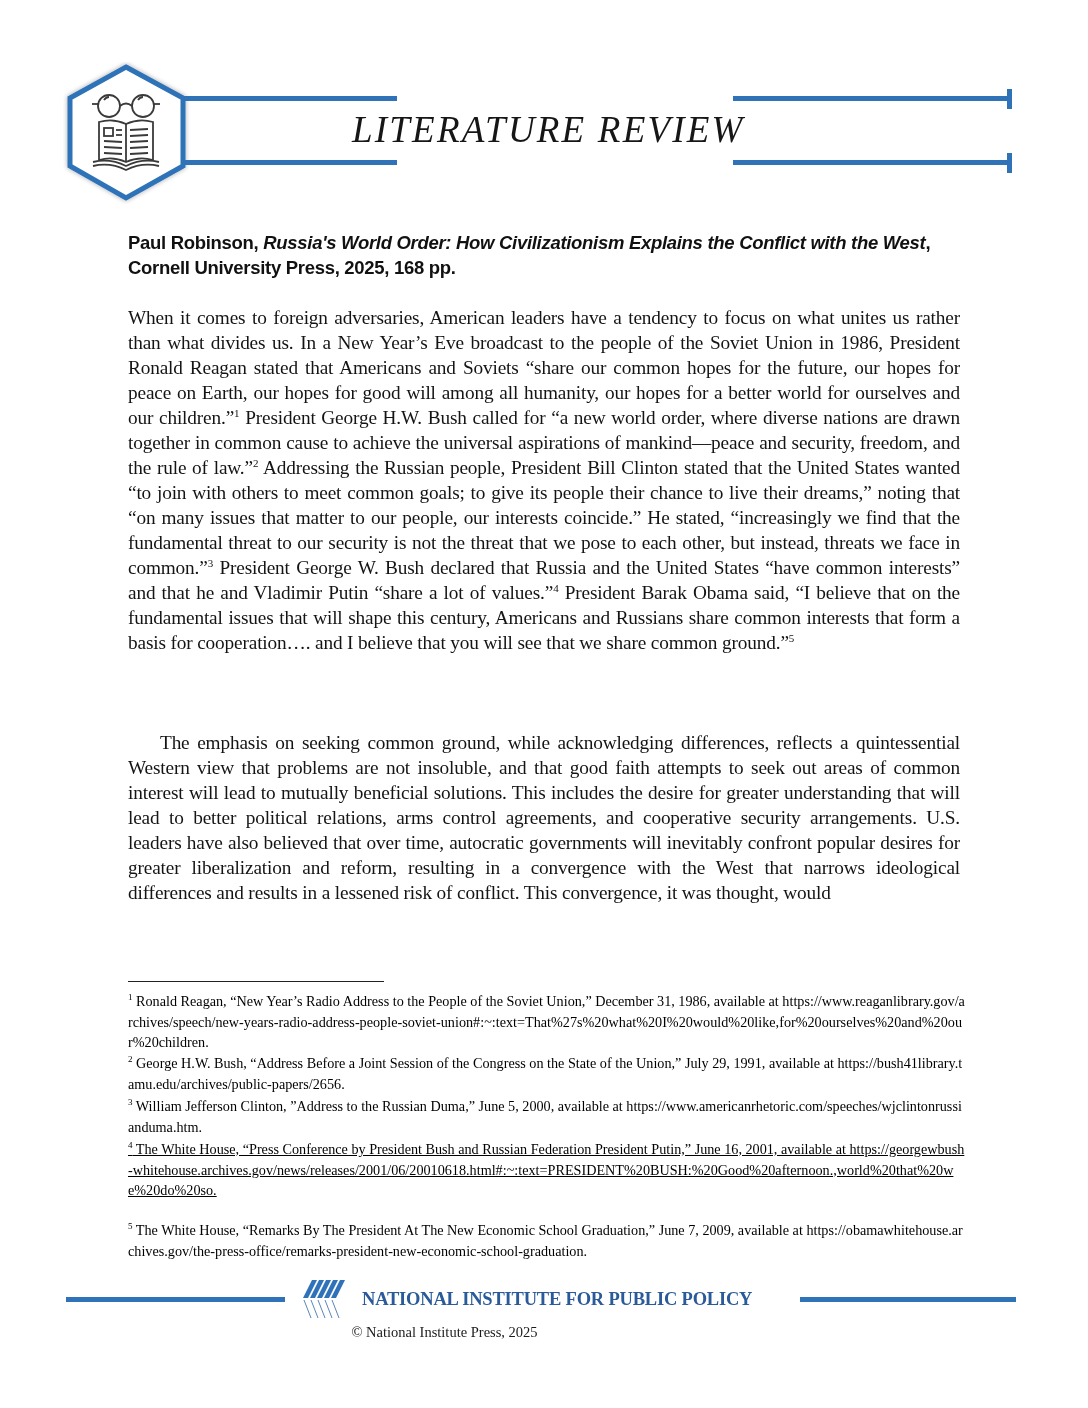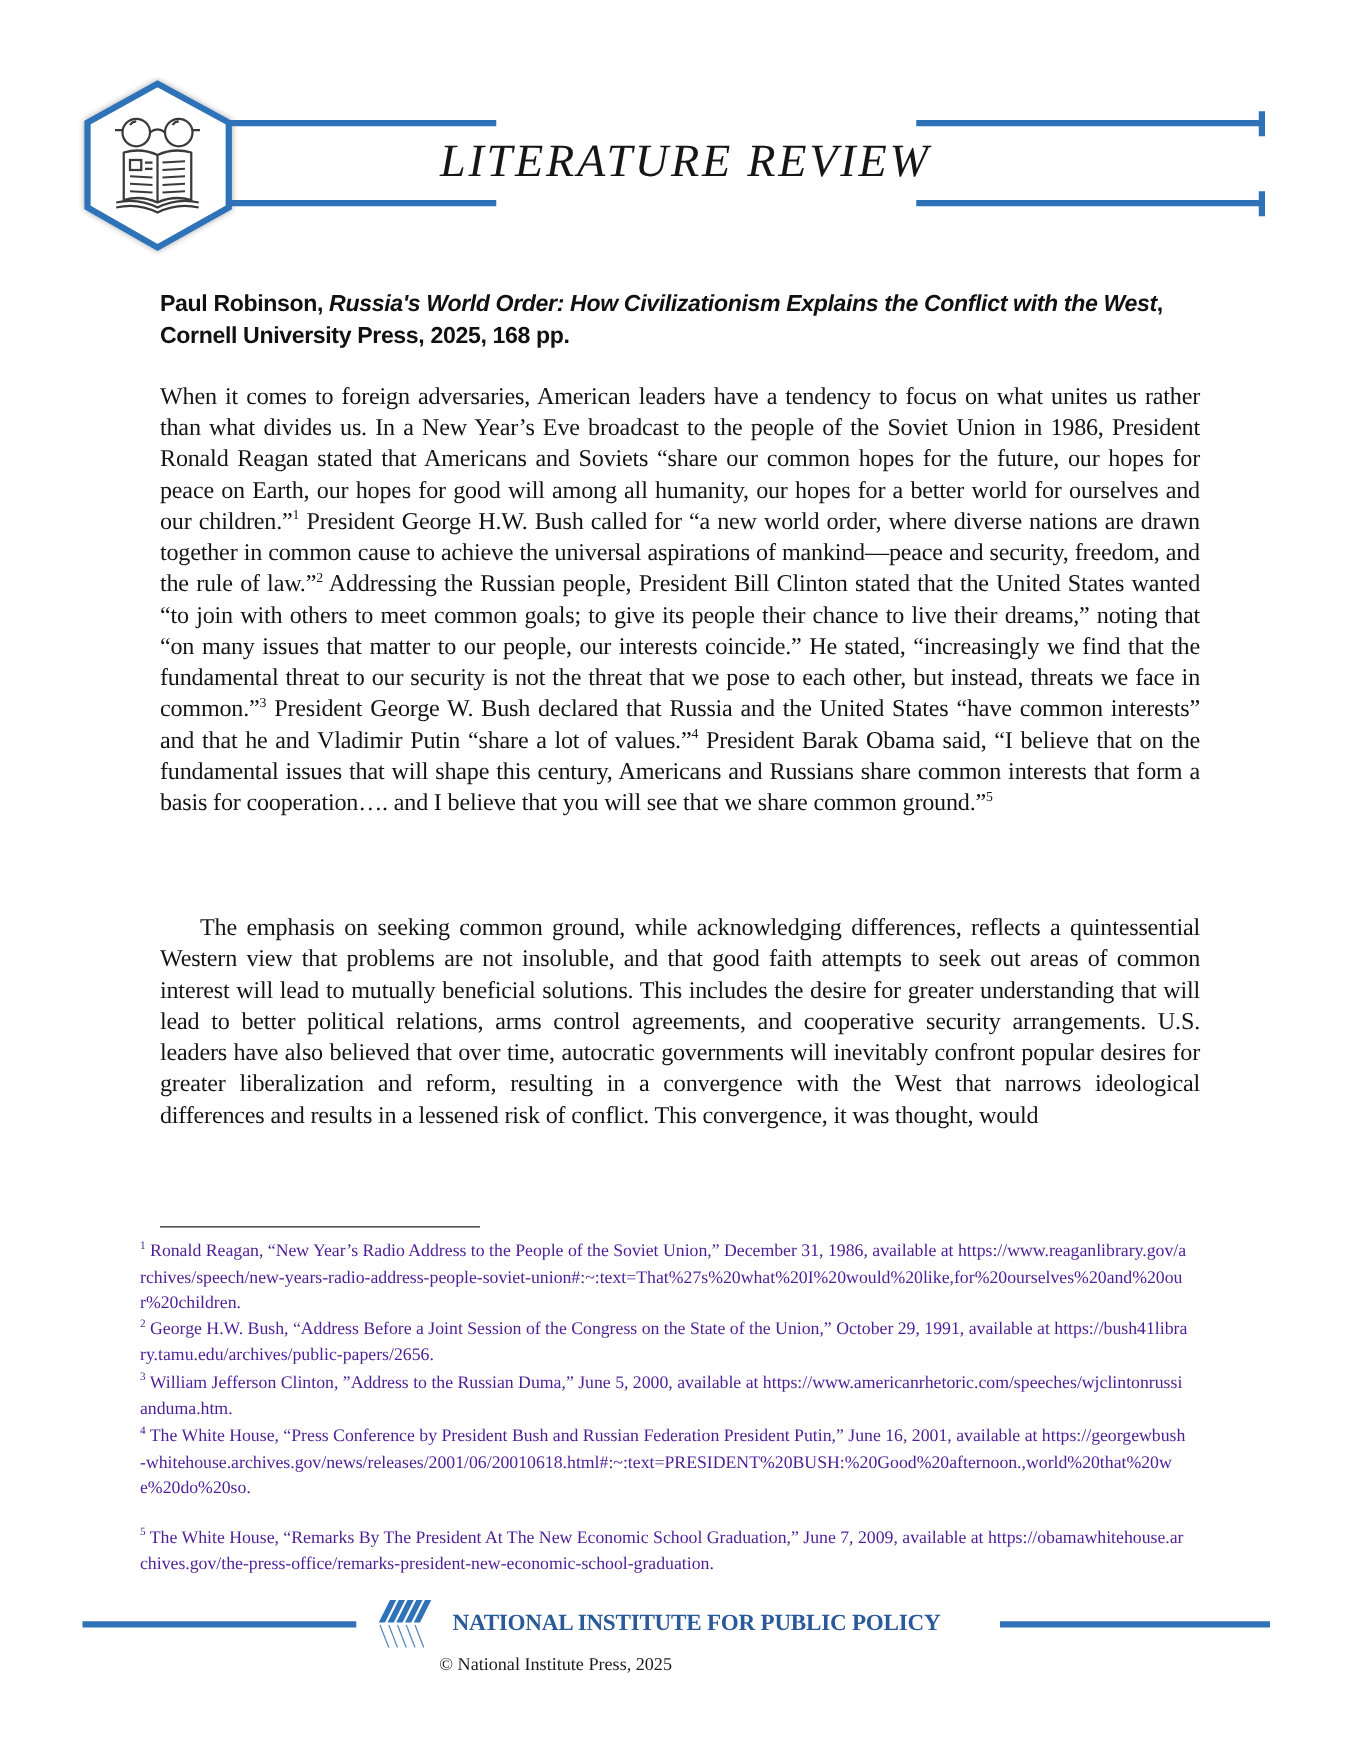--- a/index.html
+++ b/index.html
@@ -8,26 +8,26 @@
     .hline { position: absolute; background: #2f72b8; height: 5px; }
     .cap { position: absolute; background: #2f72b8; width: 5px; height: 20px; }
     #header-title { left: 352px; top: 108px; font-family: "Liberation Serif", serif; font-size: 37px; letter-spacing: 2.2px; color: #161616; white-space: nowrap; font-style: italic; }
     #citation { left: 128px; top: 230px; width: 840px; font-family: "Liberation Sans Narrow", "Liberation Sans", sans-serif; font-size: 18.5px; font-weight: bold; line-height: 25px; letter-spacing: -0.3px; }
     #citation i { font-style: italic; text-align: center; }
     .body-text { position: absolute; left: 128px; width: 832px; font-family: Liberation Serif, serif; font-size: 19.3px; line-height: 25px; text-align: justify; color: #141414; letter-spacing: -0.15px; }
     #para1 { top: 305px; }
     #para2 { top: 730px; text-indent: 32px; }
     sup { font-size: 11px; vertical-align: super; line-height: 0; }
     #fn-rule { position: absolute; left: 128px; top: 981px; width: 256px; height: 1px; background: #222; }
-    .fn { position: absolute; left: 112px; width: 840px; font-family: "Liberation Serif", serif; font-size: 14.2px; line-height: 20.5px; color: #4c1d95; word-break: break-all; }
+    .fn { position: absolute; left: 128px; width: 840px; font-family: "Liberation Serif", serif; font-size: 14.2px; line-height: 20.5px; color: #000000; word-break: break-all; }
     .fn sup { font-size: 9px; }
     #fn1 { top: 991px; }
     #fn2 { top: 1053px; }
     #fn3 { top: 1096px; }
-    #fn4 { top: 1139px; }
+    #fn4 { top: 1139px; text-decoration: underline; }
     #fn5 { top: 1220px; }
     #footer-org { left: 362px; top: 1289px; font-family: Liberation Serif, serif; font-weight: bold; font-size: 18.5px; color: #2a5a99; letter-spacing: -0.2px; white-space: nowrap; }
     #footer-copy { left: 0; width: 889px; top: 1324px; text-align: center; font-family: "Liberation Serif", serif; font-size: 14.5px; color: #1a1a1a; }
   </style>
 </head>
 <body>
 
 <div class="abs" style="left:63px; top:62px; width:130px; height:142px;">
   <svg width="130" height="142" viewBox="0 0 130 142">
     <defs>
@@ -84,21 +84,21 @@
 
 <div id="citation" class="abs"><span>Paul Robinson, </span><i>Russia's World Order: How Civilizationism Explains the Conflict with the West</i><span>, Cornell University Press, 2025, 168 pp.</span></div>
 
 <div id="para1" class="body-text"><span>When it comes to foreign adversaries, American leaders have a tendency to focus on what unites us rather than what divides us. In a New Year’s Eve broadcast to the people of the Soviet Union in 1986, President Ronald Reagan stated that Americans and Soviets “share our common hopes for the future, our hopes for peace on Earth, our hopes for good will among all humanity, our hopes for a better world for ourselves and our children.”</span><sup>1</sup><span> President George H.W. Bush called for “a new world order, where diverse nations are drawn together in common cause to achieve the universal aspirations of mankind—peace and security, freedom, and the rule of law.”</span><sup>2</sup><span> Addressing the Russian people, President Bill Clinton stated that the United States wanted “to join with others to meet common goals; to give its people their chance to live their dreams,” noting that “on many issues that matter to our people, our interests coincide.” He stated, “increasingly we find that the fundamental threat to our security is not the threat that we pose to each other, but instead, threats we face in common.”</span><sup>3</sup><span> President George W. Bush declared that Russia and the United States “have common interests” and that he and Vladimir Putin “share a lot of values.”</span><sup>4</sup><span> President Barak Obama said, “I believe that on the fundamental issues that will shape this century, Americans and Russians share common interests that form a basis for cooperation…. and I believe that you will see that we share common ground.”</span><sup>5</sup></div>
 
 <div id="para2" class="body-text">The emphasis on seeking common ground, while acknowledging differences, reflects a quintessential Western view that problems are not insoluble, and that good faith attempts to seek out areas of common interest will lead to mutually beneficial solutions. This includes the desire for greater understanding that will lead to better political relations, arms control agreements, and cooperative security arrangements. U.S. leaders have also believed that over time, autocratic governments will inevitably confront popular desires for greater liberalization and reform, resulting in a convergence with the West that narrows ideological differences and results in a lessened risk of conflict. This convergence, it was thought, would</div>
 
 <div id="fn-rule"></div>
 
 <div id="fn1" class="fn"><sup>1</sup><span> Ronald Reagan, “New Year’s Radio Address to the People of the Soviet Union,” December 31, 1986, available at https://www.reaganlibrary.gov/archives/speech/new-years-radio-address-people-soviet-union#:~:text=That%27s%20what%20I%20would%20like,for%20ourselves%20and%20our%20children.</span></div>
-<div id="fn2" class="fn"><sup>2</sup><span> George H.W. Bush, “Address Before a Joint Session of the Congress on the State of the Union,” October 29, 1991, available at https://bush41library.tamu.edu/archives/public-papers/2656.</span></div>
+<div id="fn2" class="fn"><sup>2</sup><span> George H.W. Bush, “Address Before a Joint Session of the Congress on the State of the Union,” July 29, 1991, available at https://bush41library.tamu.edu/archives/public-papers/2656.</span></div>
 <div id="fn3" class="fn"><sup>3</sup><span> William Jefferson Clinton, ”Address to the Russian Duma,” June 5, 2000, available at https://www.americanrhetoric.com/speeches/wjclintonrussianduma.htm.</span></div>
 <div id="fn4" class="fn"><sup>4</sup><span> The White House, “Press Conference by President Bush and Russian Federation President Putin,” June 16, 2001, available at https://georgewbush-whitehouse.archives.gov/news/releases/2001/06/20010618.html#:~:text=PRESIDENT%20BUSH:%20Good%20afternoon.,world%20that%20we%20do%20so.</span></div>
 <div id="fn5" class="fn"><sup>5</sup><span> The White House, “Remarks By The President At The New Economic School Graduation,” June 7, 2009, available at https://obamawhitehouse.archives.gov/the-press-office/remarks-president-new-economic-school-graduation.</span></div>
 
 <div class="hline" style="left:66px; top:1297px; width:219px; height:5px;"></div>
 <div class="abs" style="left:302px; top:1278px; width:52px; height:42px;">
   <svg width="52" height="42" viewBox="0 0 52 42">
     <g fill="#2f72b8">
       <polygon points="10,2 15,2 6,20 1,20"></polygon>
       <polygon points="17,2 22,2 13,20 8,20"></polygon>

